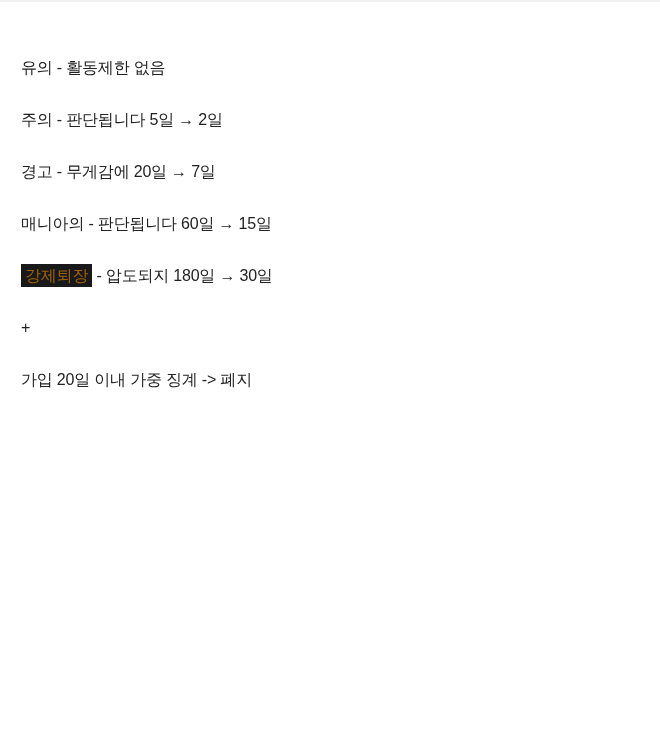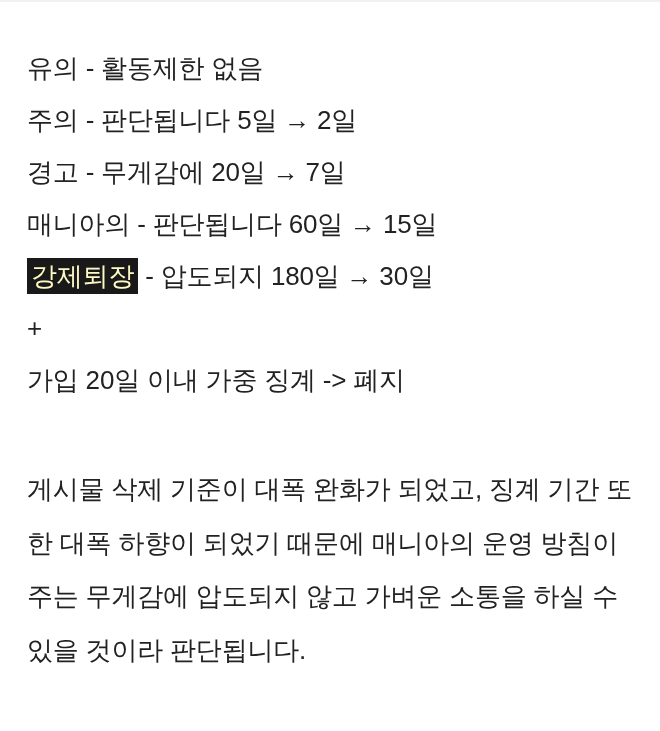--- a/index.html
+++ b/index.html
@@ -12,36 +12,36 @@
     height: 731px;
     overflow: hidden;
     font-family: "Liberation Sans", "DejaVu Sans", sans-serif;
   }
   .top-divider {
     width: 100%;
     height: 2px;
     background: #f1f1f1;
   }
   .content {
-    padding: 40px 26px 0 27px;
-    font-size: 26px;
+    padding: 40px 26px 0 21px;
+    font-size: 16px;
     line-height: 52px;
     color: #222222;
     letter-spacing: -0.2px;
   }
   .line {
     margin: 0;
     white-space: nowrap;
   }
   .level, .rule, .plus, .bonus {
     display: inline;
   }
   .level.hl {
     background: #191919;
-    color: #fef9c3;
+    color: #a16207;
     padding: 3px 4px;
   }
   .closing {
     margin: 57px 0 0 0;
     line-height: 53.5px;
     word-break: break-all;
     white-space: normal;
   }
 </style>
 </head>
@@ -78,16 +78,15 @@
     </p>
 
     <p class="line">
       <span class="plus">+</span>
     </p>
 
     <p class="line">
       <span class="bonus">가입 20일 이내 가중 징계 -&gt; 폐지</span>
     </p>
 
-    <p class="closing">게시물 삭제 기준이 대폭 완화가 되었고, 징계 기간 또한 대폭 하향이 되었기 때문에 매니아의 운영 방침이 주는 무게감에 압도되지 않고 가벼운 소통을 하실 수 있을 것이라 판단됩니다.</p>
 
   </div>
 </div>
 
 </body></html>

